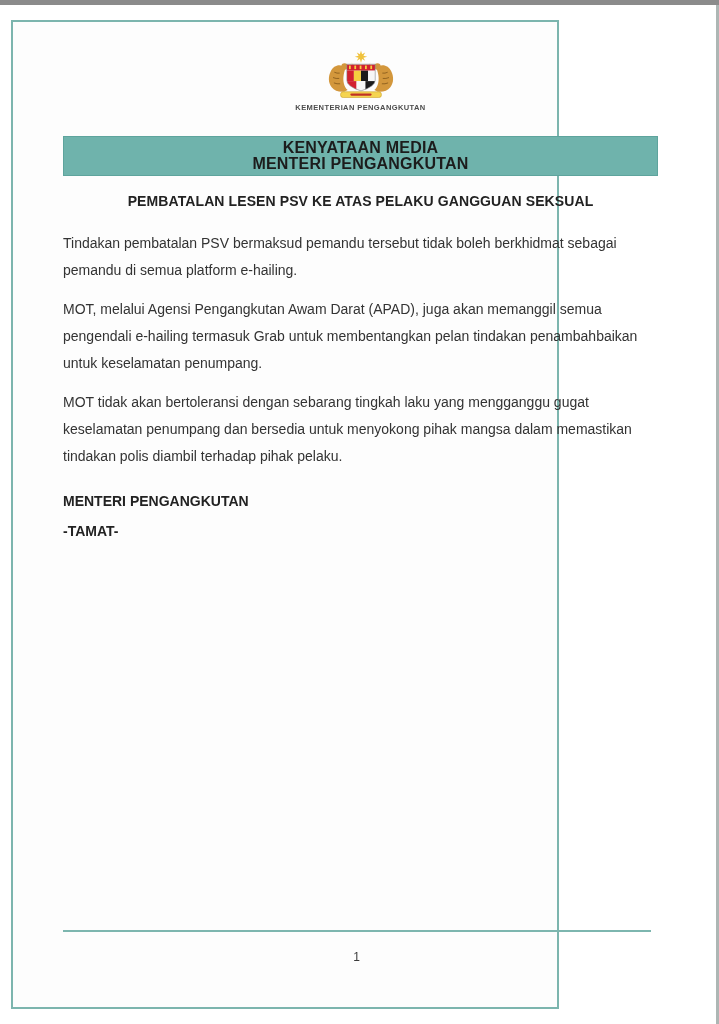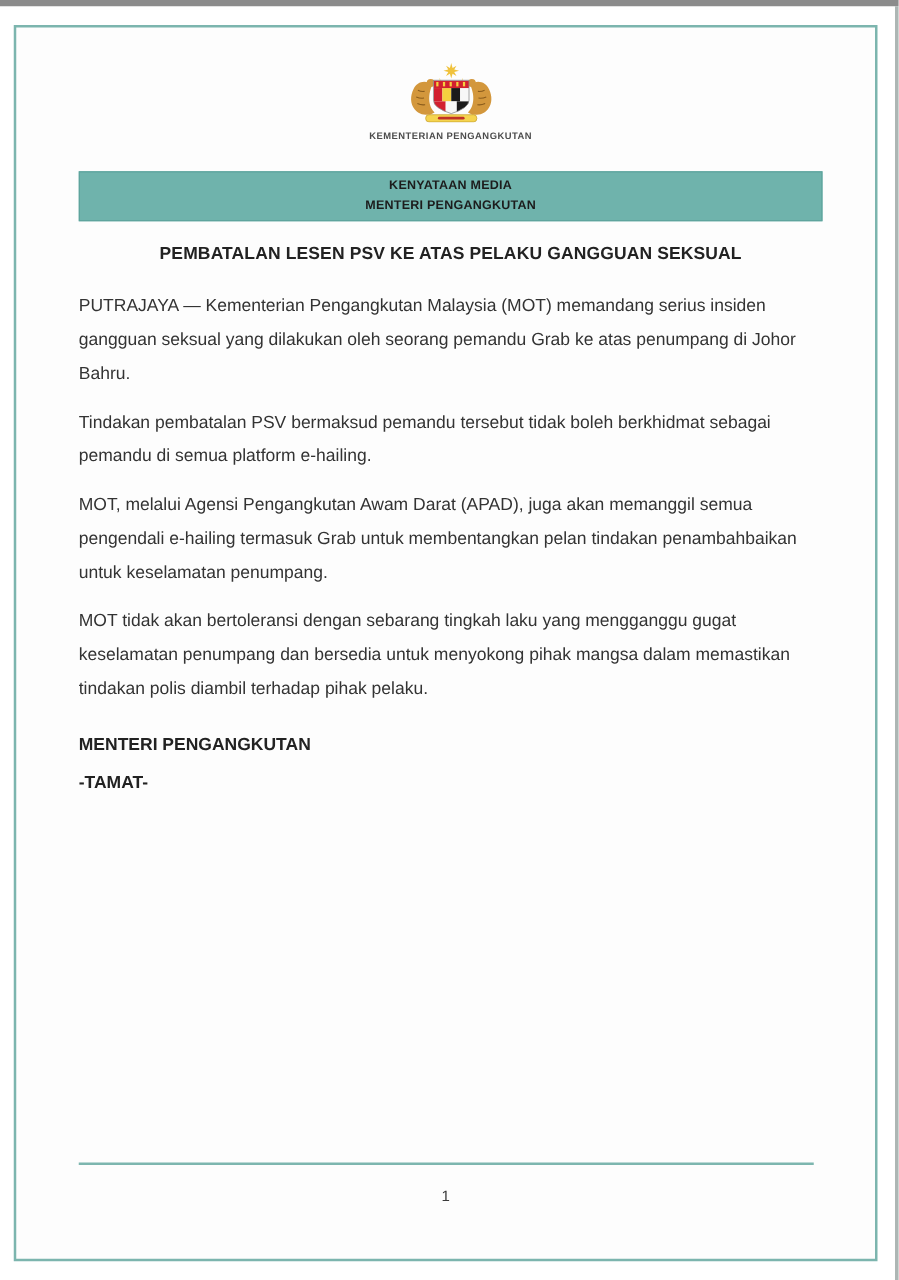--- a/index.html
+++ b/index.html
@@ -28,21 +28,21 @@
     position: absolute;
     top: 5px; right: 0;
     width: 3px;
     height: 1019px;
     background: #adb6b4;
   }
   .page-frame {
     position: absolute;
     left: 11px;
     top: 20px;
-    width: 691px;
+    width: 548px;
     height: 989px;
     border: 2px solid #7cb5ae;
     box-sizing: border-box;
     background: #fdfdfd;
   }
   .content {
     padding: 28px 0 0 50px;
     width: 595px;
   }
   .logo-block {
@@ -62,21 +62,21 @@
   .banner {
     margin-top: 24px;
     width: 595px;
     background: #6fb3ac;
     border: 1px solid #5ea49d;
     box-sizing: border-box;
     text-align: center;
     padding: 3px 0 4px 0;
   }
   .banner-line {
-    font-size: 10px;
+    font-size: 16px;
     font-weight: bold;
     color: #1c1c1c;
     line-height: 15.5px;
     letter-spacing: 0.2px;
   }
   .doc-title {
     margin-top: 17px;
     width: 595px;
     text-align: center;
     font-size: 14px;
@@ -195,21 +195,20 @@
       </div>
 
       <div class="banner">
         <div class="banner-line">KENYATAAN MEDIA</div>
         <div class="banner-line">MENTERI PENGANGKUTAN</div>
       </div>
 
       <div class="doc-title">PEMBATALAN LESEN PSV KE ATAS PELAKU GANGGUAN SEKSUAL</div>
 
       <div class="body-text">
-        <p>PUTRAJAYA — Kementerian Pengangkutan Malaysia (MOT) memandang serius insiden gangguan seksual yang dilakukan oleh seorang pemandu Grab ke atas penumpang di Johor Bahru.</p>
         <p>Tindakan pembatalan PSV bermaksud pemandu tersebut tidak boleh berkhidmat sebagai pemandu di semua platform e-hailing.</p>
         <p>MOT, melalui Agensi Pengangkutan Awam Darat (APAD), juga akan memanggil semua pengendali e-hailing termasuk Grab untuk membentangkan pelan tindakan penambahbaikan untuk keselamatan penumpang.</p>
         <p>MOT tidak akan bertoleransi dengan sebarang tingkah laku yang mengganggu gugat keselamatan penumpang dan bersedia untuk menyokong pihak mangsa dalam memastikan tindakan polis diambil terhadap pihak pelaku.</p>
       </div>
 
       <div class="signature">
         <div class="sig-line">MENTERI PENGANGKUTAN</div>
       </div>
 
       <div class="end-marker">-TAMAT-</div>

